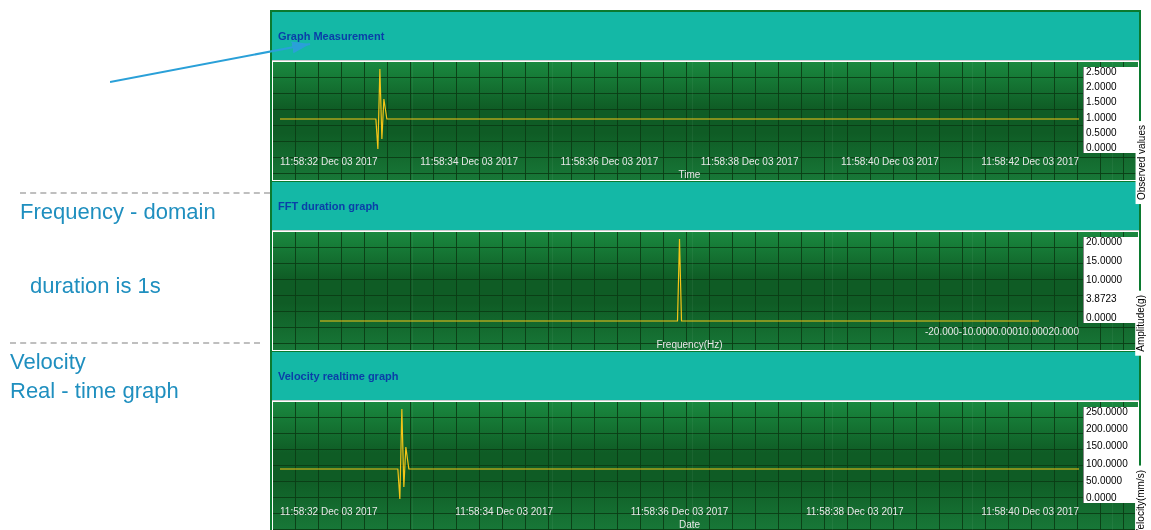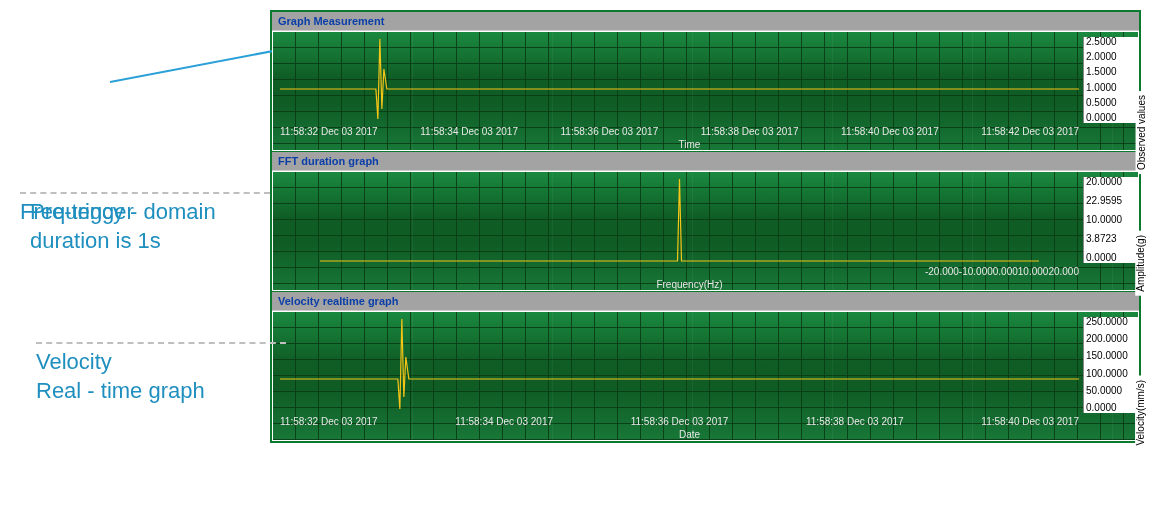--- a/index.html
+++ b/index.html
@@ -30,25 +30,25 @@
   }
   .panel-wrap {
     border: 2px solid #0b7a2f;
     background: #0f5c25;
   }
   .panel {
     border-bottom: 1px solid #0b7a2f;
   }
   .panel:last-child { border-bottom: none; }
   .titlebar {
-    background: #a3a3a3;
+    background: #14b8a6;
     color: #0a3ea8;
     font-size: 11px;
     font-weight: bold;
-    padding: 3px 6px;
+    padding: 18px 6px;
     border-bottom: 1px solid #ccc;
   }
   .plot-area {
     position: relative;
     height: 120px;
     background:
       repeating-linear-gradient(to right, rgba(10,60,20,0.9) 0 1px, transparent 1px 23px),
       repeating-linear-gradient(to right, rgba(255,255,255,0.05) 0 1px, transparent 1px 140px),
       repeating-linear-gradient(to bottom, rgba(10,60,20,0.9) 0 1px, transparent 1px 16px),
       linear-gradient(#1a8a40,#0f5c25 40%,#0f5c25 60%,#187838);
@@ -126,21 +126,21 @@
     border-top: 2px dashed #bfbfbf;
     margin: 4px 0 4px 10px;
     width: 250px;
   }
 </style>
 </head>
 <body>
 
 <div class="row">
   <div class="left-label">
-    <span>Pre-trigger</span><br>
+    <br>
     <span>duration is 1s</span>
   </div>
   <div class="panel-col">
     <svg class="arrow" style="left:-160px; top:24px; width:220px; height:60px;">
       <defs>
           <marker id="ah" markerWidth="10" markerHeight="10" refX="9" refY="3" orient="auto">
         <path d="M0,0 L9,3 L0,6 Z" fill="#2aa0d8"></path>
           </marker>
         </defs>
       <line x1="0" y1="48" x2="200" y2="10" stroke="#2aa0d8" stroke-width="2" marker-end="url(#ah)"></line>
@@ -188,21 +188,21 @@
           <div class="xticks" style="justify-content:flex-end;">
             <span>-20.000</span>
             <span>-10.000</span>
             <span>0.000</span>
             <span>10.000</span>
             <span>20.000</span>
           </div>
           <div class="xlabel">Frequency(Hz)</div>
           <div class="yaxis">
             <span>20.0000</span>
-            <span>22.9595</span>
+            <span>15.0000</span>
             <span>10.0000</span>
             <span>3.8723</span>
             <span>0.0000</span>
           </div>
           <div class="ylab-strip"></div>
           <div class="ylab">Amplitude(g)</div>
         </div>
       </div>
 
       <div class="panel">
@@ -237,19 +237,19 @@
     </div>
   </div>
 </div>
 
 <div style="position:absolute; top:188px; left:10px; width:250px;">
   <hr class="divider">
   <div class="left-label" style="width:auto;padding-left:10px;">
     <span>Frequency - domain</span>
   </div>
 </div>
-<div style="position:absolute; top:338px; left:26px; width:250px;">
+<div style="position:absolute; top:338px; left:0; width:250px;">
   <hr class="divider">
   <div class="left-label" style="width:auto;padding-left:10px;">
     <span>Velocity</span><br>
     <span>Real - time graph</span>
   </div>
 </div>
 
 </body></html>

